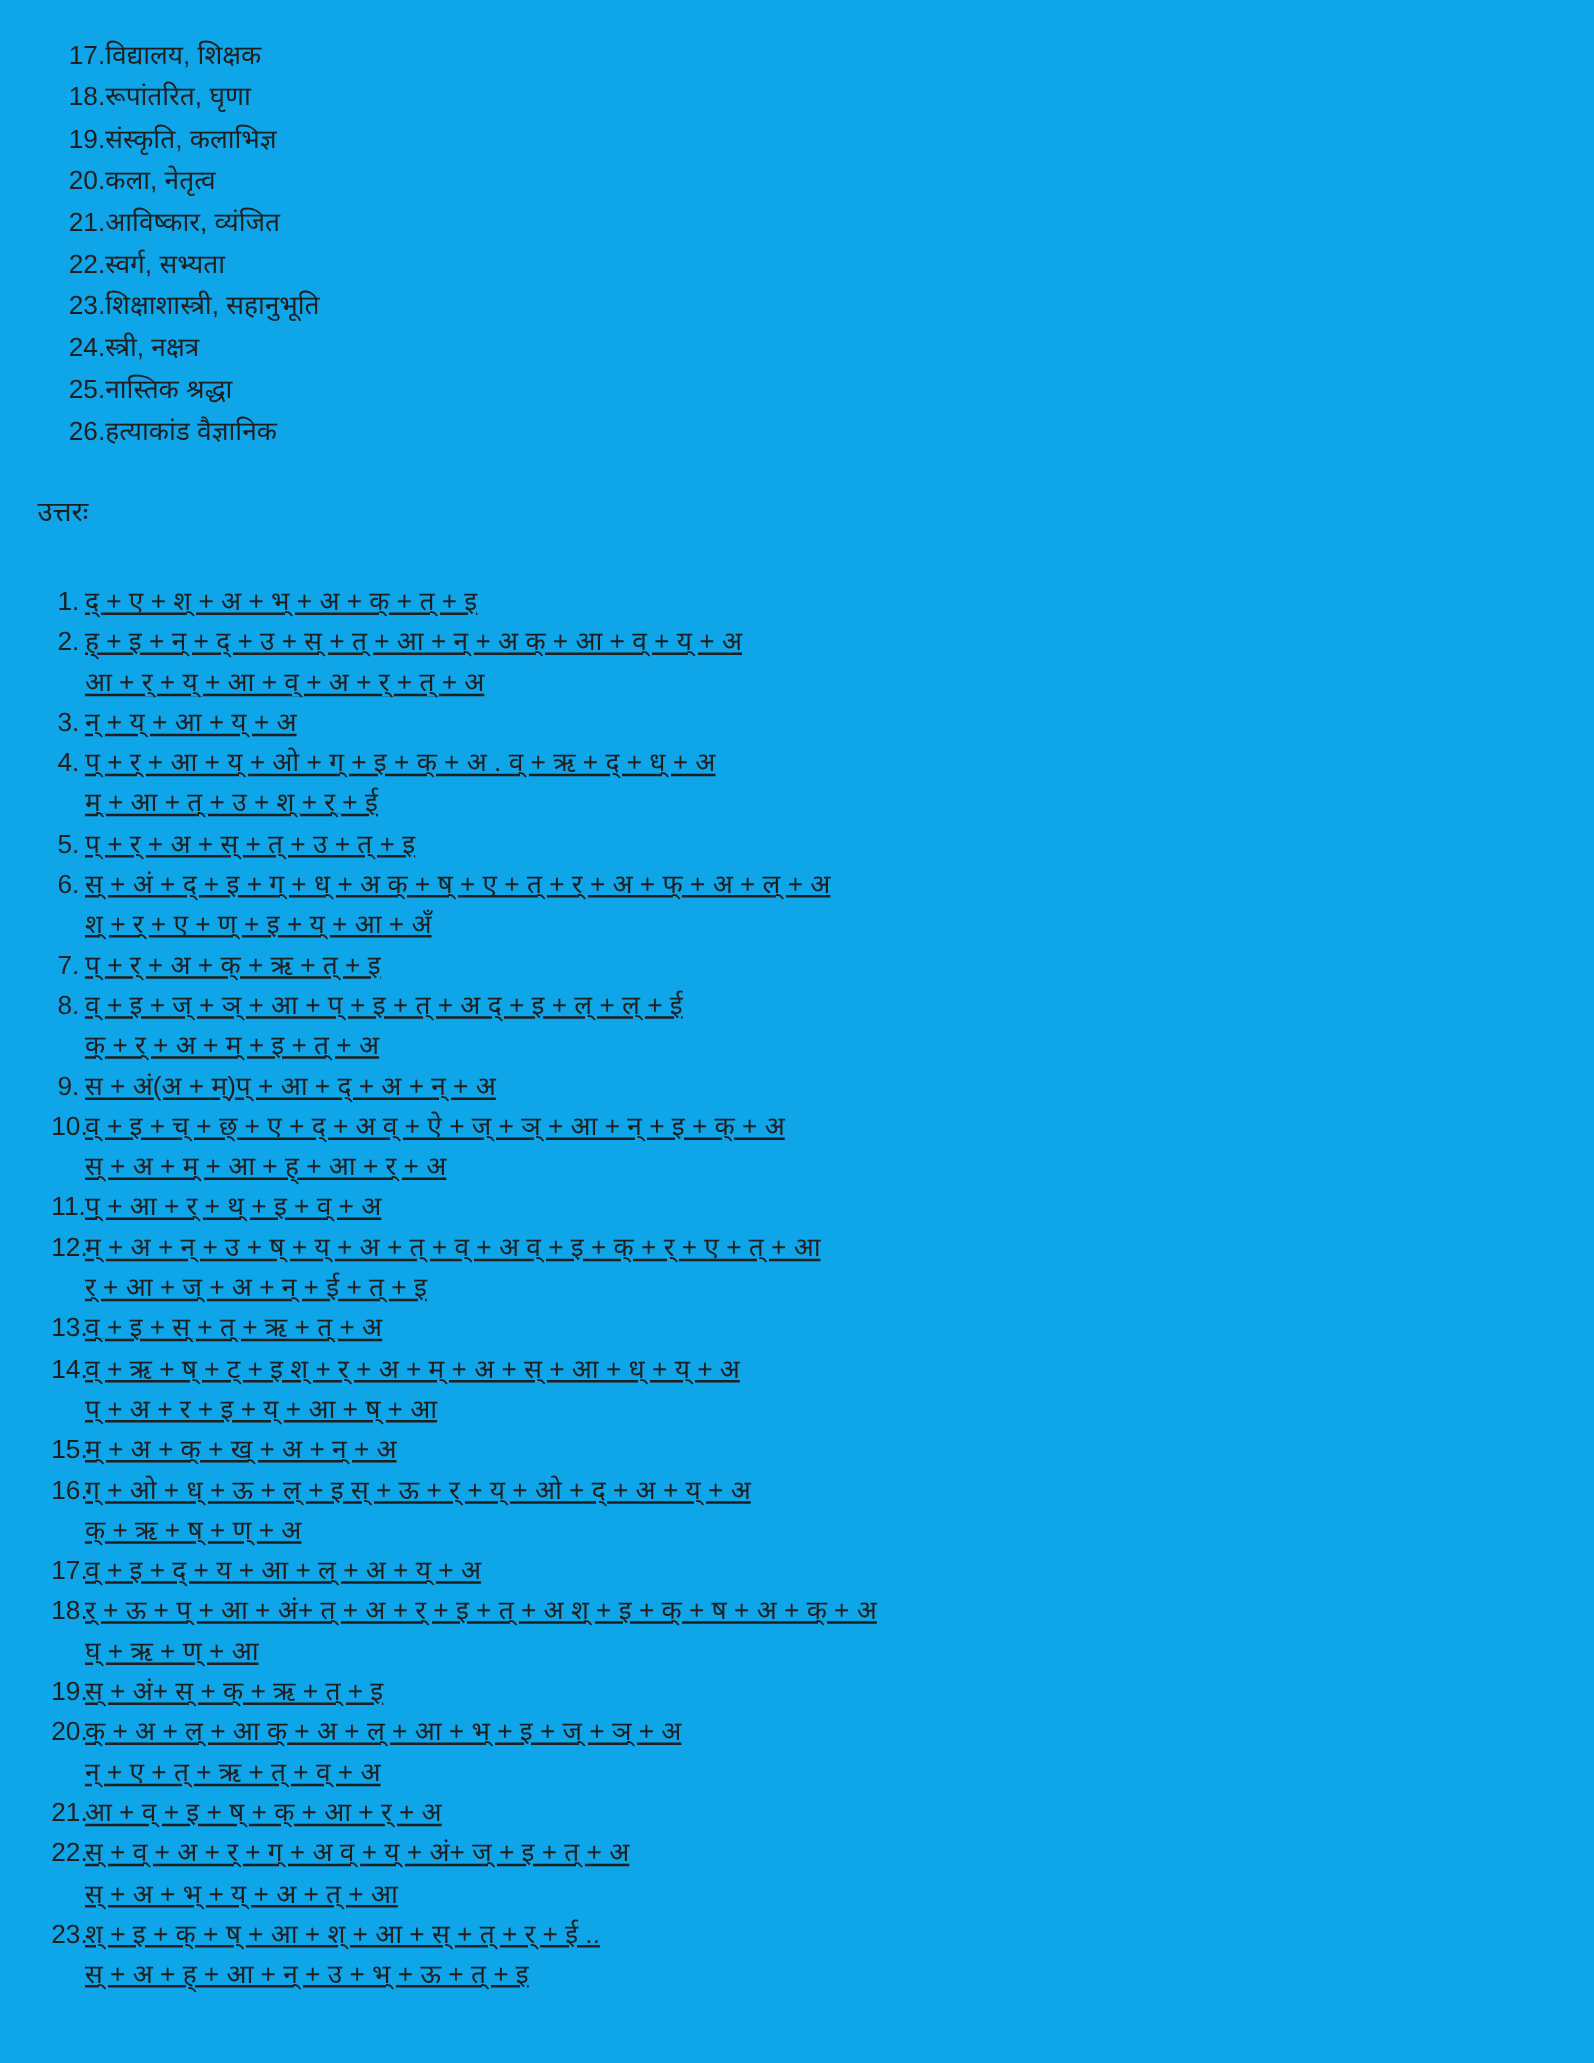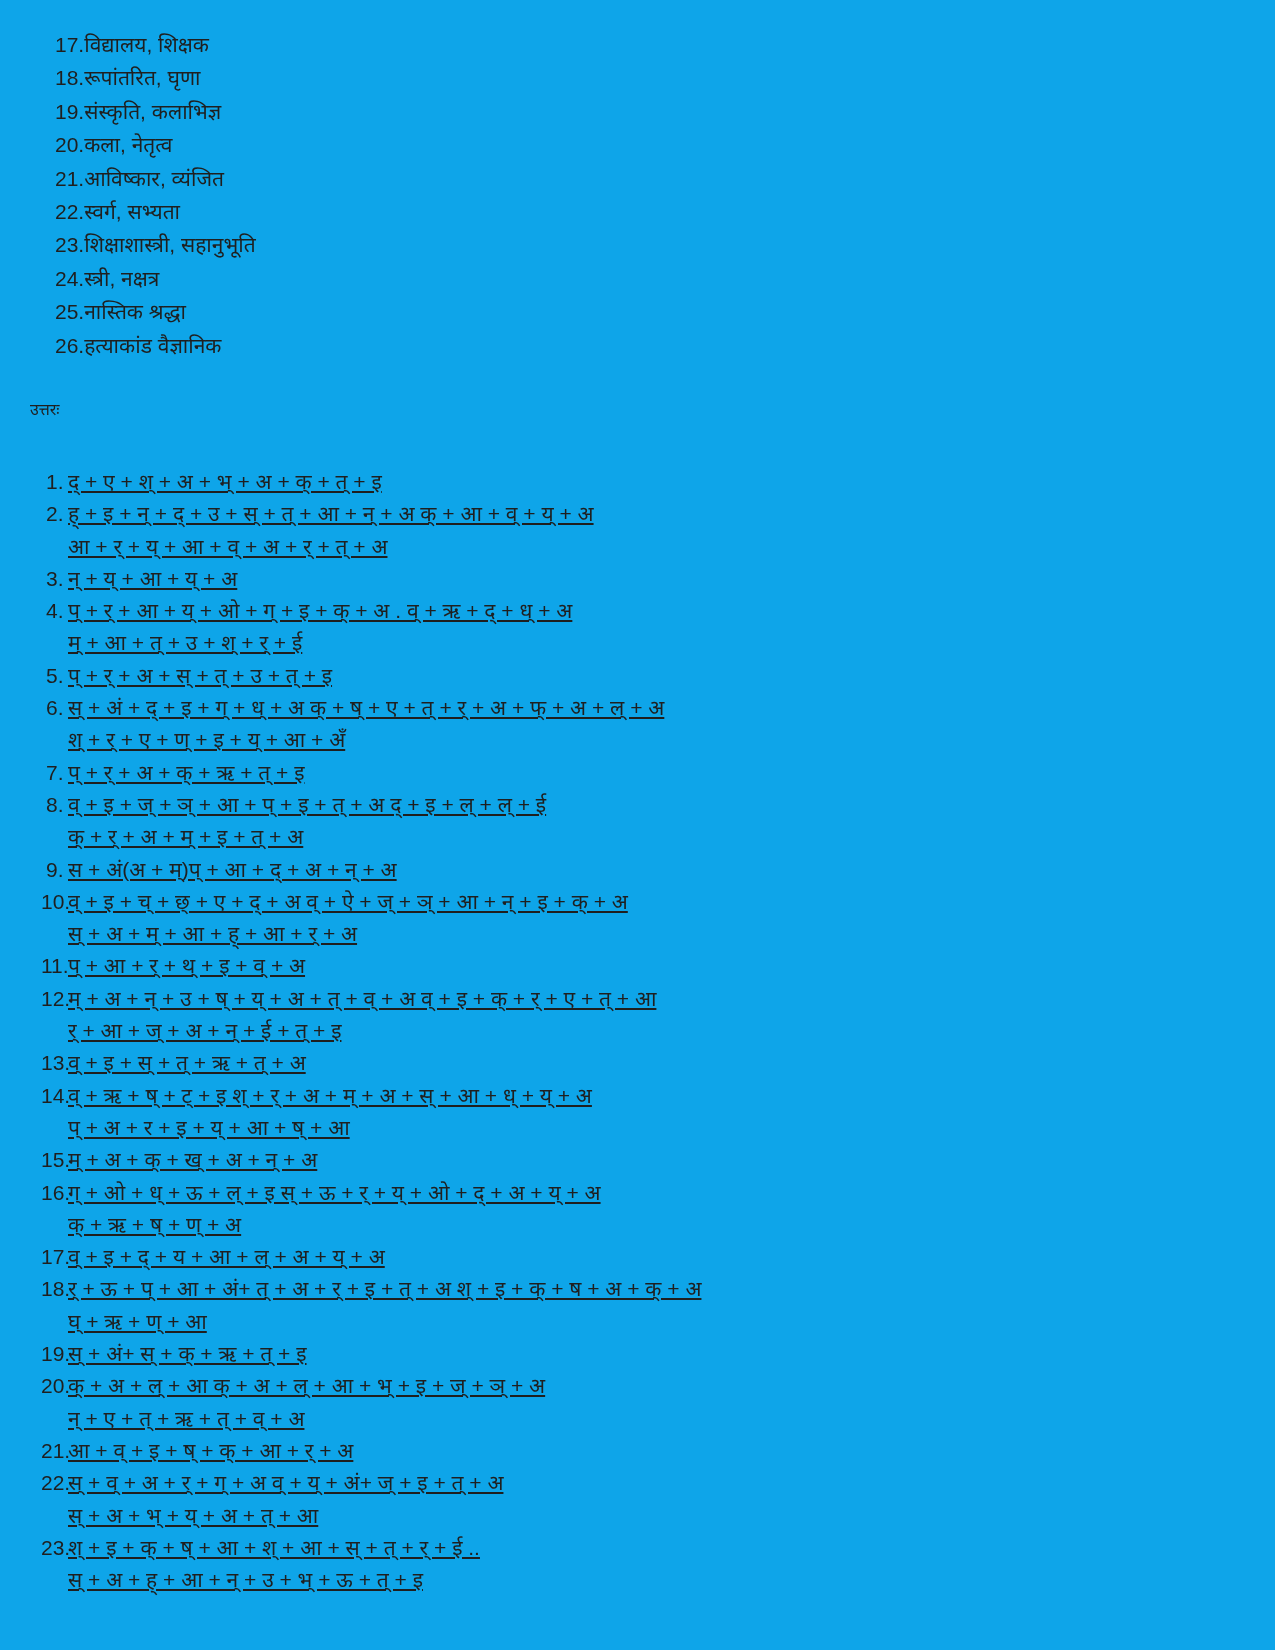--- a/index.html
+++ b/index.html
@@ -34,21 +34,21 @@
   }
   .word-list .num {
     display: inline-block;
     min-width: 28px;
   }
   
   .answers-heading {
     position: absolute;
     left: 30px;
     top: 394px;
-    font-size: 16px;
+    font-size: 22px;
     line-height: 32px;
   }
   
   .answers {
     position: absolute;
     left: 41px;
     top: 466px;
     font-size: 21px;
     line-height: 32.3px;
     white-space: pre;

